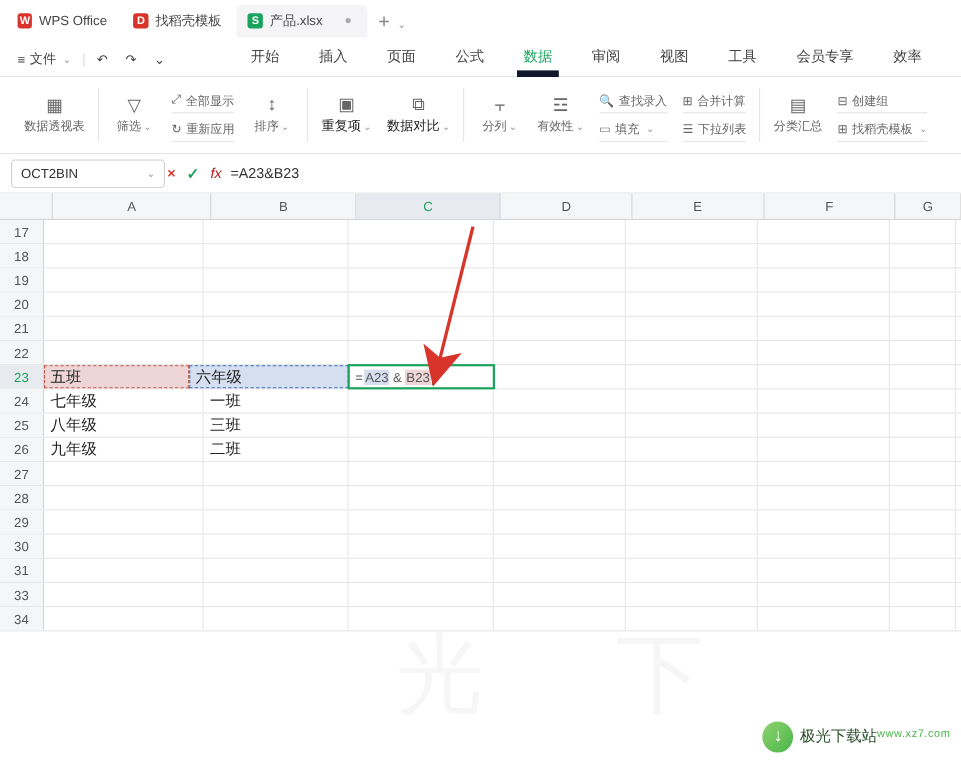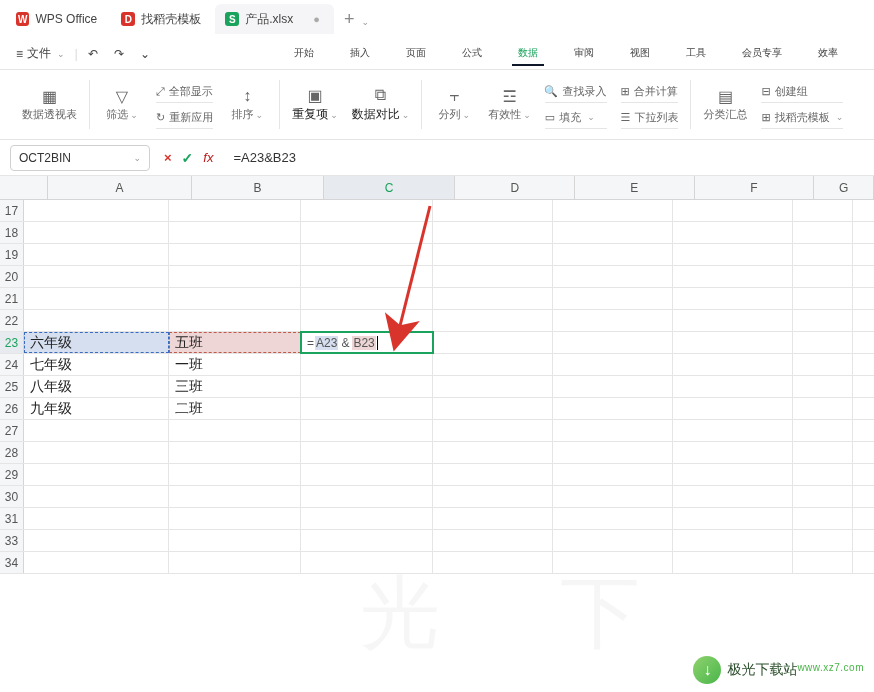--- a/index.html
+++ b/index.html
@@ -13,52 +13,52 @@
 .tab-ico { width:14px; height:14px; display:inline-flex; align-items:center; justify-content:center; font-size:10px; font-weight:bold; border-radius:3px; color:#fff;}
 .tab-ico.wps { background:#d9342b; width:auto; padding:0 2px;}
 .tab-ico.dao { background:#d9342b; }
 .tab-ico.sheet { background:#1aa35c; }
 .plus-area { font-size:18px; color:#888; padding:0 10px; }
 
 
 .menubar { height: 32px; display:flex; align-items:center; gap:4px; padding:0 10px; border-bottom:1px solid #e5e5e5; }
 .menu-btn { font-size:12px; color:#444; padding:4px 6px; display:flex; align-items:center; gap:4px;}
 .menu-items { display:flex; gap:24px; margin-left:auto; margin-right:20px;}
-.menu-item { font-size:10px; color:#444; padding:4px 6px; }
-.menu-item.active { color:#1aa35c; border-bottom:2px solid #0f172a; }
+.menu-item { font-size:13px; color:#444; padding:4px 6px; }
+.menu-item.active { color:#1aa35c; border-bottom:6px solid #0f172a; }
 
 
 .ribbon { height:70px; border-bottom:1px solid #e5e5e5; display:flex; align-items:stretch; padding:0 10px; gap:0; background:#fff;}
 .ribbon-group { display:flex; align-items:center; padding:6px 12px; gap:14px;}
 .ribbon-sep { width:1px; background:#e5e5e5; margin:10px 0;}
 .rb-btn { display:flex; flex-direction:column; align-items:center; gap:2px; font-size:11px; color:#666; min-width:40px;}
 .rb-btn .ic { font-size:16px; color:#666; height:18px; display:flex; align-items:center;}
 .rb-btn .darklbl { color:#222; font-size:12px;}
 .rb-sub { display:flex; flex-direction:column; gap:4px; font-size:11px; color:#666;}
 .rb-sub .row { display:flex; align-items:center; gap:4px;}
 .chev { font-size:9px; color:#999; margin-left:2px;}
 
 
-.fxbar { height:36px; display:flex; align-items:center; border-bottom:1px solid #e5e5e5; padding:0 10px; gap:14px;}
+.fxbar { height:36px; display:flex; align-items:center; border-bottom:1px solid #e5e5e5; padding:0 10px; gap:2px;}
 .namebox { width:140px; height:26px; border:1px solid #d0d0d0; border-radius:4px; display:flex; align-items:center; padding:0 8px; font-size:12px; color:#333; justify-content:space-between;}
 .fx-controls { display:flex; align-items:center; gap:10px;}
 .fx-x { color:#d9342b; font-weight:bold; font-size:13px;}
 .fx-check { color:#1aa35c; font-weight:bold; font-size:14px;}
 .fx-fx { font-style:italic; color:#b91c1c; font-size:13px;}
 .formula-input { flex:1; height:26px; display:flex; align-items:center; font-size:13px; padding:0 6px; color:#333;}
 
 
 .sheet { position:relative; }
 .col-headers { display:flex; height:24px; background:#f5f6f8; border-bottom:1px solid #d5d5d5;}
 .corner { width:48px; border-right:1px solid #d5d5d5;}
 .col-h { border-right:1px solid #d5d5d5; display:flex; align-items:center; justify-content:center; font-size:12px; color:#555;}
 .col-h.sel { background:#e7ebef; color:#1aa35c;}
 .rows { }
 .row { display:flex; height:22px; border-bottom:1px solid #e5e5e5;}
-.row-h { width:24px; background:#f5f6f8; border-right:1px solid #d5d5d5; display:flex; align-items:center; justify-content:center; font-size:12px; color:#555;}
+.row-h { width:40px; background:#f5f6f8; border-right:1px solid #d5d5d5; display:flex; align-items:center; justify-content:center; font-size:12px; color:#555;}
 .row-h.sel { background:#e7ebef; color:#1aa35c;}
 .cell { border-right:1px solid #e5e5e5; display:flex; align-items:center; padding:0 6px; font-size:14px; color:#222; font-family:"SimSun","Songti SC",serif;}
 .cell.ref-a { background:#d6dfef; outline:1.5px dashed #3a6bbf; outline-offset:-1px;}
 .cell.ref-b { background:#efd6d6; outline:1.5px dashed #bf5a4a; outline-offset:-1px;}
 .cell.active { outline:2px solid #1aa35c; outline-offset:-1px; background:#fff;}
 .formula-cell { font-family:"Microsoft YaHei",sans-serif; font-size:12px; color:#555;}
 .formula-cell .eq { color:#555; margin-right:1px;}
 .formula-cell .ref1 { background:#d6dfef; padding:0 1px;}
 .formula-cell .amp { margin:0 3px;}
 .formula-cell .ref2 { background:#efd6d6; padding:0 1px;}
@@ -304,22 +304,22 @@
         <div class="cell cw-A"></div>
         <div class="cell cw-B"></div>
         <div class="cell cw-C"></div>
         <div class="cell cw-D"></div>
         <div class="cell cw-E"></div>
         <div class="cell cw-F"></div>
         <div class="cell cw-G"></div>
       </div>
       <div class="row">
         <div class="row-h sel">23</div>
+        <div class="cell cw-B ref-b">五班</div>
         <div class="cell cw-A ref-a">六年级</div>
-        <div class="cell cw-B ref-b">五班</div>
         <div class="cell cw-C active formula-cell">
           <span class="eq">=</span>
           <span class="ref1">A23</span>
           <span class="amp">&amp;</span>
           <span class="ref2">B23</span>
           <span class="caret"></span>
         </div>
         <div class="cell cw-D"></div>
         <div class="cell cw-E"></div>
         <div class="cell cw-F"></div>

